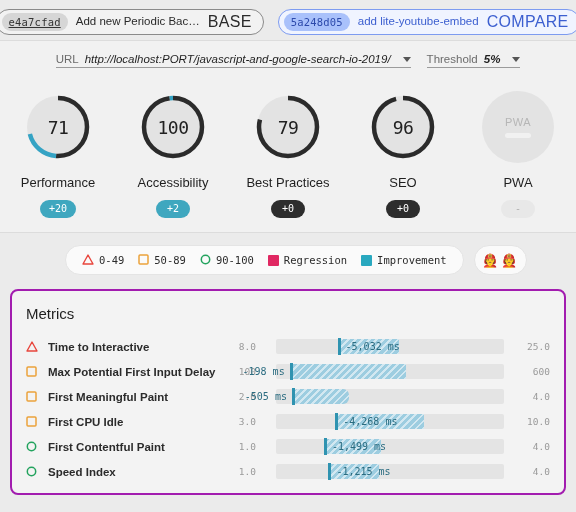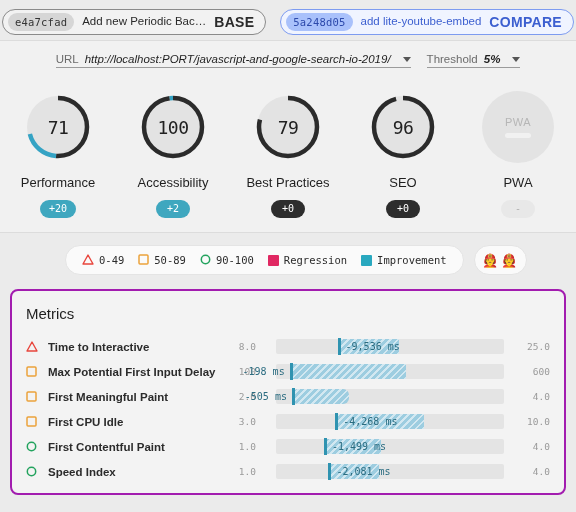--- a/index.html
+++ b/index.html
@@ -46,24 +46,24 @@
     background: #f0f4ff;
     color: #3c5fd0;
   }
   .chip-hash {
     font-family: "DejaVu Sans Mono", monospace;
     font-size: 10.5px;
     border-radius: 20px;
     padding: 4px 7px;
     letter-spacing: .2px;
   }
-  .chip.base .chip-hash { background: #d6d6d6; color: #333; }
+  .chip.base .chip-hash { background: #d6d6d6; color: #333; text-decoration: underline; }
   .chip.compare .chip-hash { background: #a9c1fb; color: #2c49ab; }
   .chip-msg { font-size: 11.5px; }
-  .chip-tag { font-size: 14px; font-weight: bold; letter-spacing: .3px; }
+  .chip-tag { font-size: 16px; font-weight: normal; letter-spacing: .3px; }
 
   .divider { height: 1px; background: #dcdcdc; }
 
   
   .url-row {
     height: 38px;
     display: flex;
     align-items: center;
     justify-content: center;
     gap: 16px;
@@ -399,21 +399,21 @@
         <div class="m-row">
           <div class="m-icon">
             <span class="" style="--c: #e8453c;"><svg width="12" height="11" viewBox="0 0 12 11">
                 <path d="M6 1 L11 10 L1 10 Z" fill="none" stroke="#e8453c" stroke-width="1.4" stroke-linejoin="round"></path>
               </svg></span>
           </div>
           <div class="m-label">Time to Interactive</div>
           <div class="m-min">8.0</div>
           <div class="m-track">
             <div class="m-fill" style="left: 27%; width: 27%;">
-              <div class="m-val right">-9,536 ms</div>
+              <div class="m-val right">-5,032 ms</div>
             </div>
             <div class="m-marker" style="left: 27%;"></div>
           </div>
           <div class="m-max">25.0</div>
         </div>
         <div class="m-row">
           <div class="m-icon">
             <span><svg width="11" height="11" viewBox="0 0 11 11">
                 <rect x="1" y="1" width="9" height="9" rx="1" fill="none" stroke="#eba23b" stroke-width="1.5"></rect>
               </svg></span>
@@ -479,21 +479,21 @@
         <div class="m-row">
           <div class="m-icon">
             <span><svg width="11" height="11" viewBox="0 0 11 11">
                 <circle cx="5.5" cy="5.5" r="4.2" fill="none" stroke="#23a35e" stroke-width="1.5"></circle>
               </svg></span>
           </div>
           <div class="m-label">Speed Index</div>
           <div class="m-min">1.0</div>
           <div class="m-track">
             <div class="m-fill" style="left: 23%; width: 22%;">
-              <div class="m-val right">-2,081 ms</div>
+              <div class="m-val right">-1,215 ms</div>
             </div>
             <div class="m-marker" style="left: 23%;"></div>
           </div>
           <div class="m-max">4.0</div>
         </div>
       </div>
   </div>
 
 </div>
 

